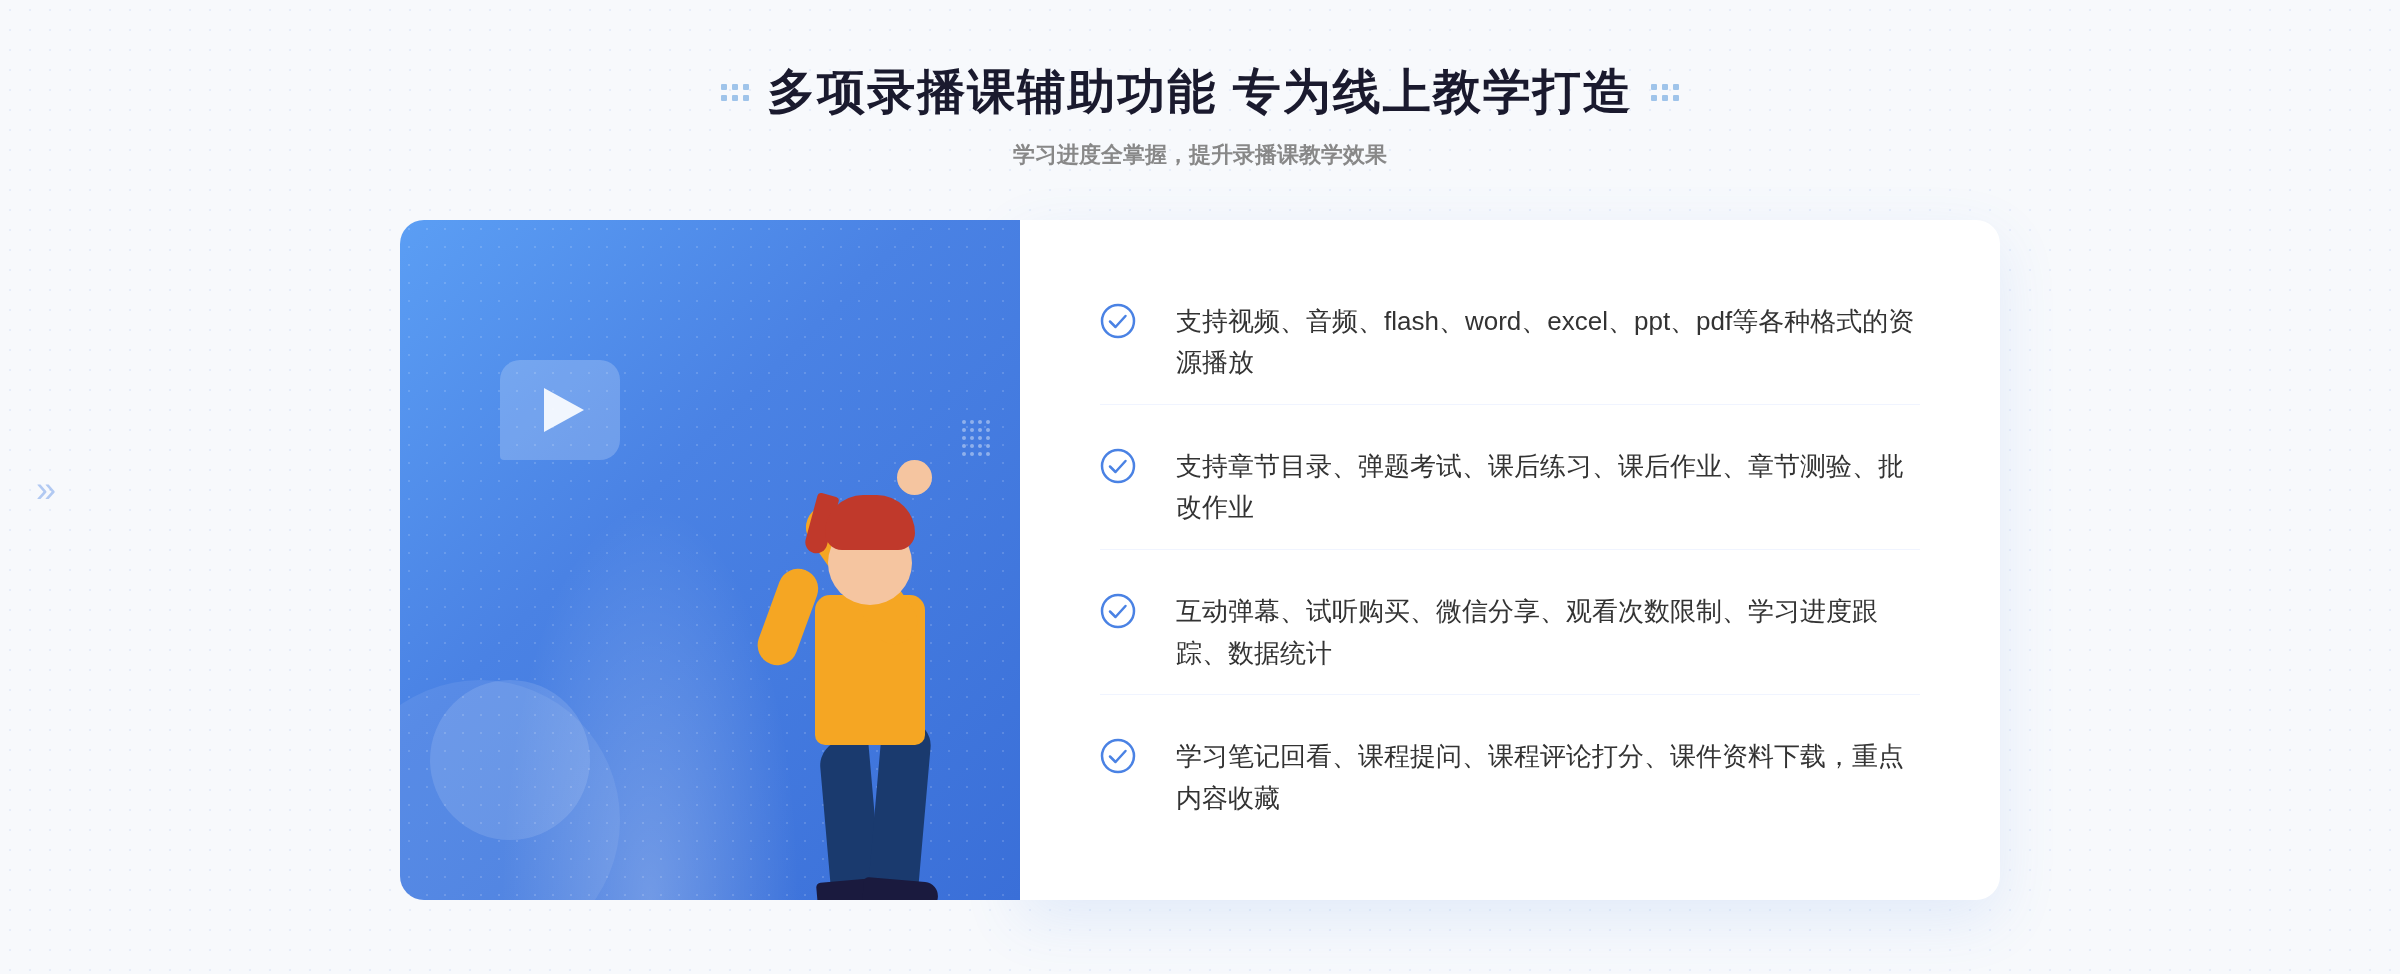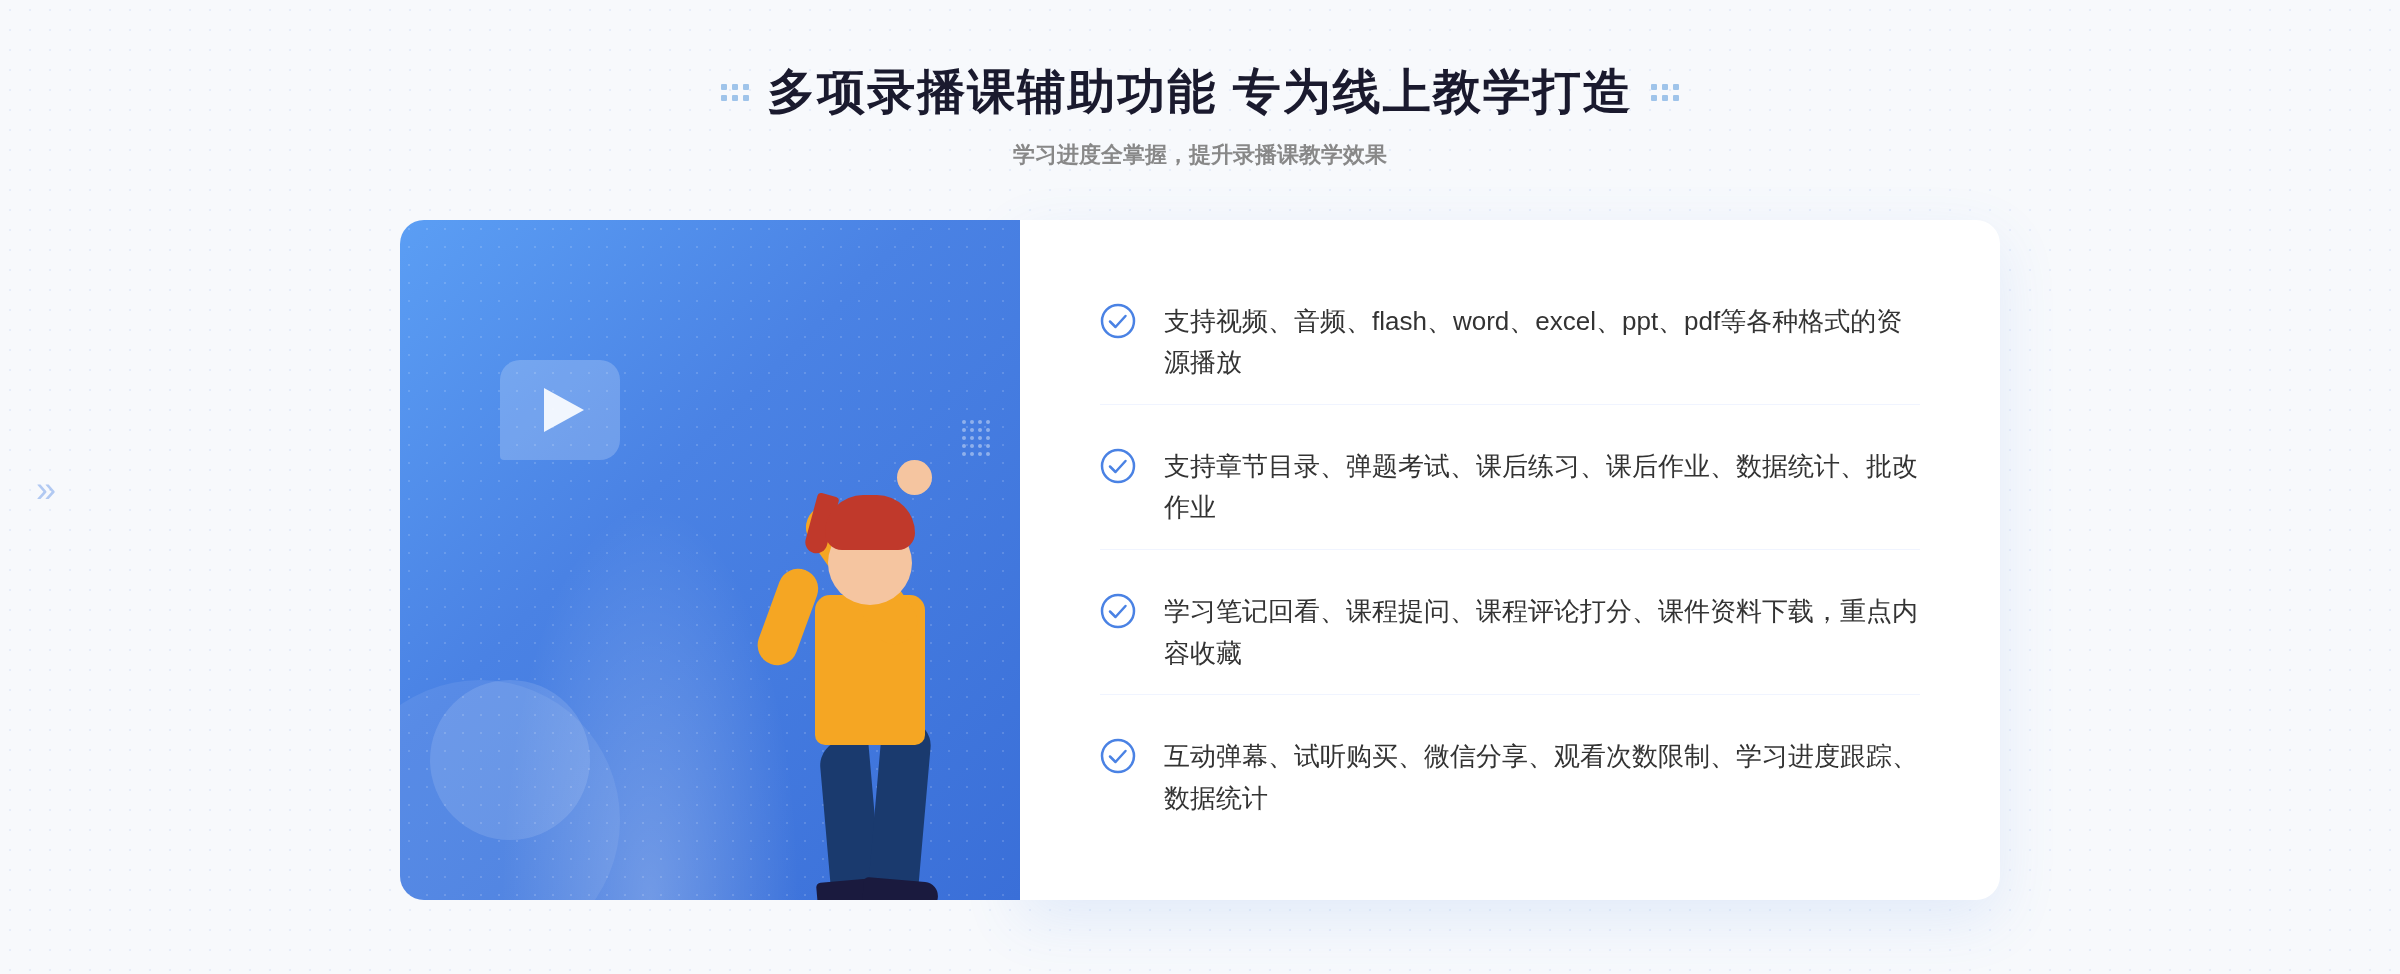--- a/index.html
+++ b/index.html
@@ -344,21 +344,21 @@
       padding: 50px 80px;
       display: flex;
       flex-direction: column;
       justify-content: space-around;
       box-shadow: 0 20px 60px rgba(74, 130, 228, 0.12);
     }
 
     .feature-item {
       display: flex;
       align-items: flex-start;
-      gap: 28px;
+      gap: 40px;
       padding: 20px 0;
       border-bottom: 1px solid #f0f4ff;
     }
 
     .feature-item:last-child {
       border-bottom: none;
     }
 
     .check-icon {
       width: 36px;
@@ -521,39 +521,39 @@
         <span class="feature-text">支持视频、音频、flash、word、excel、ppt、pdf等各种格式的资源播放</span>
       </div>
 
       <div class="feature-item">
         <div class="check-icon">
           <svg viewBox="0 0 36 36" fill="none" xmlns="http://www.w3.org/2000/svg">
             <circle cx="18" cy="18" r="16" stroke="#4a82e4" stroke-width="2.5"></circle>
             <path d="M10 18.5l5.5 5.5 10-11" stroke="#4a82e4" stroke-width="2.5" stroke-linecap="round" stroke-linejoin="round"></path>
           </svg>
         </div>
-        <span class="feature-text">支持章节目录、弹题考试、课后练习、课后作业、数据统计、批改作业</span>
+        <span class="feature-text">支持章节目录、弹题考试、课后练习、课后作业、章节测验、批改作业</span>
+      </div>
+
+      <div class="feature-item">
+        <div class="check-icon">
+          <svg viewBox="0 0 36 36" fill="none" xmlns="http://www.w3.org/2000/svg">
+            <circle cx="18" cy="18" r="16" stroke="#4a82e4" stroke-width="2.5"></circle>
+            <path d="M10 18.5l5.5 5.5 10-11" stroke="#4a82e4" stroke-width="2.5" stroke-linecap="round" stroke-linejoin="round"></path>
+          </svg>
+        </div>
+        <span class="feature-text">互动弹幕、试听购买、微信分享、观看次数限制、学习进度跟踪、数据统计</span>
       </div>
 
       <div class="feature-item">
         <div class="check-icon">
           <svg viewBox="0 0 36 36" fill="none" xmlns="http://www.w3.org/2000/svg">
             <circle cx="18" cy="18" r="16" stroke="#4a82e4" stroke-width="2.5"></circle>
             <path d="M10 18.5l5.5 5.5 10-11" stroke="#4a82e4" stroke-width="2.5" stroke-linecap="round" stroke-linejoin="round"></path>
           </svg>
         </div>
         <span class="feature-text">学习笔记回看、课程提问、课程评论打分、课件资料下载，重点内容收藏</span>
       </div>
 
-      <div class="feature-item">
-        <div class="check-icon">
-          <svg viewBox="0 0 36 36" fill="none" xmlns="http://www.w3.org/2000/svg">
-            <circle cx="18" cy="18" r="16" stroke="#4a82e4" stroke-width="2.5"></circle>
-            <path d="M10 18.5l5.5 5.5 10-11" stroke="#4a82e4" stroke-width="2.5" stroke-linecap="round" stroke-linejoin="round"></path>
-          </svg>
-        </div>
-        <span class="feature-text">互动弹幕、试听购买、微信分享、观看次数限制、学习进度跟踪、数据统计</span>
-      </div>
-
     </div>
   </div>
 
 </div>
 
 </body></html>

